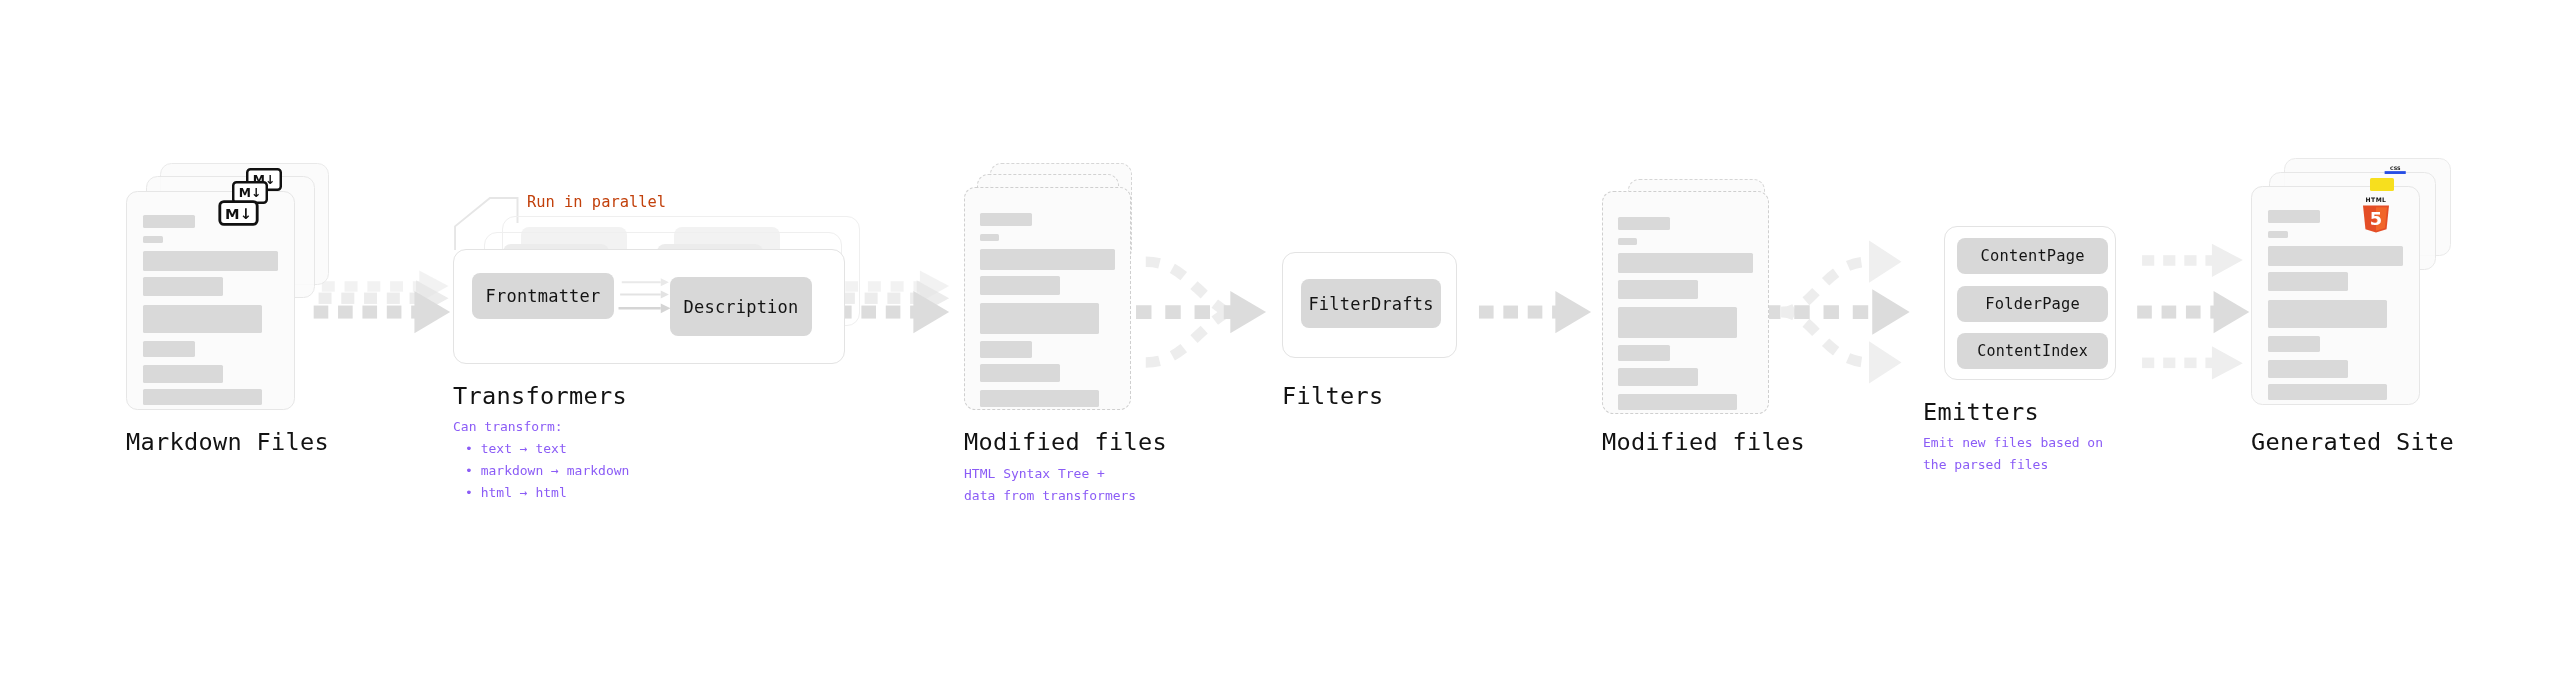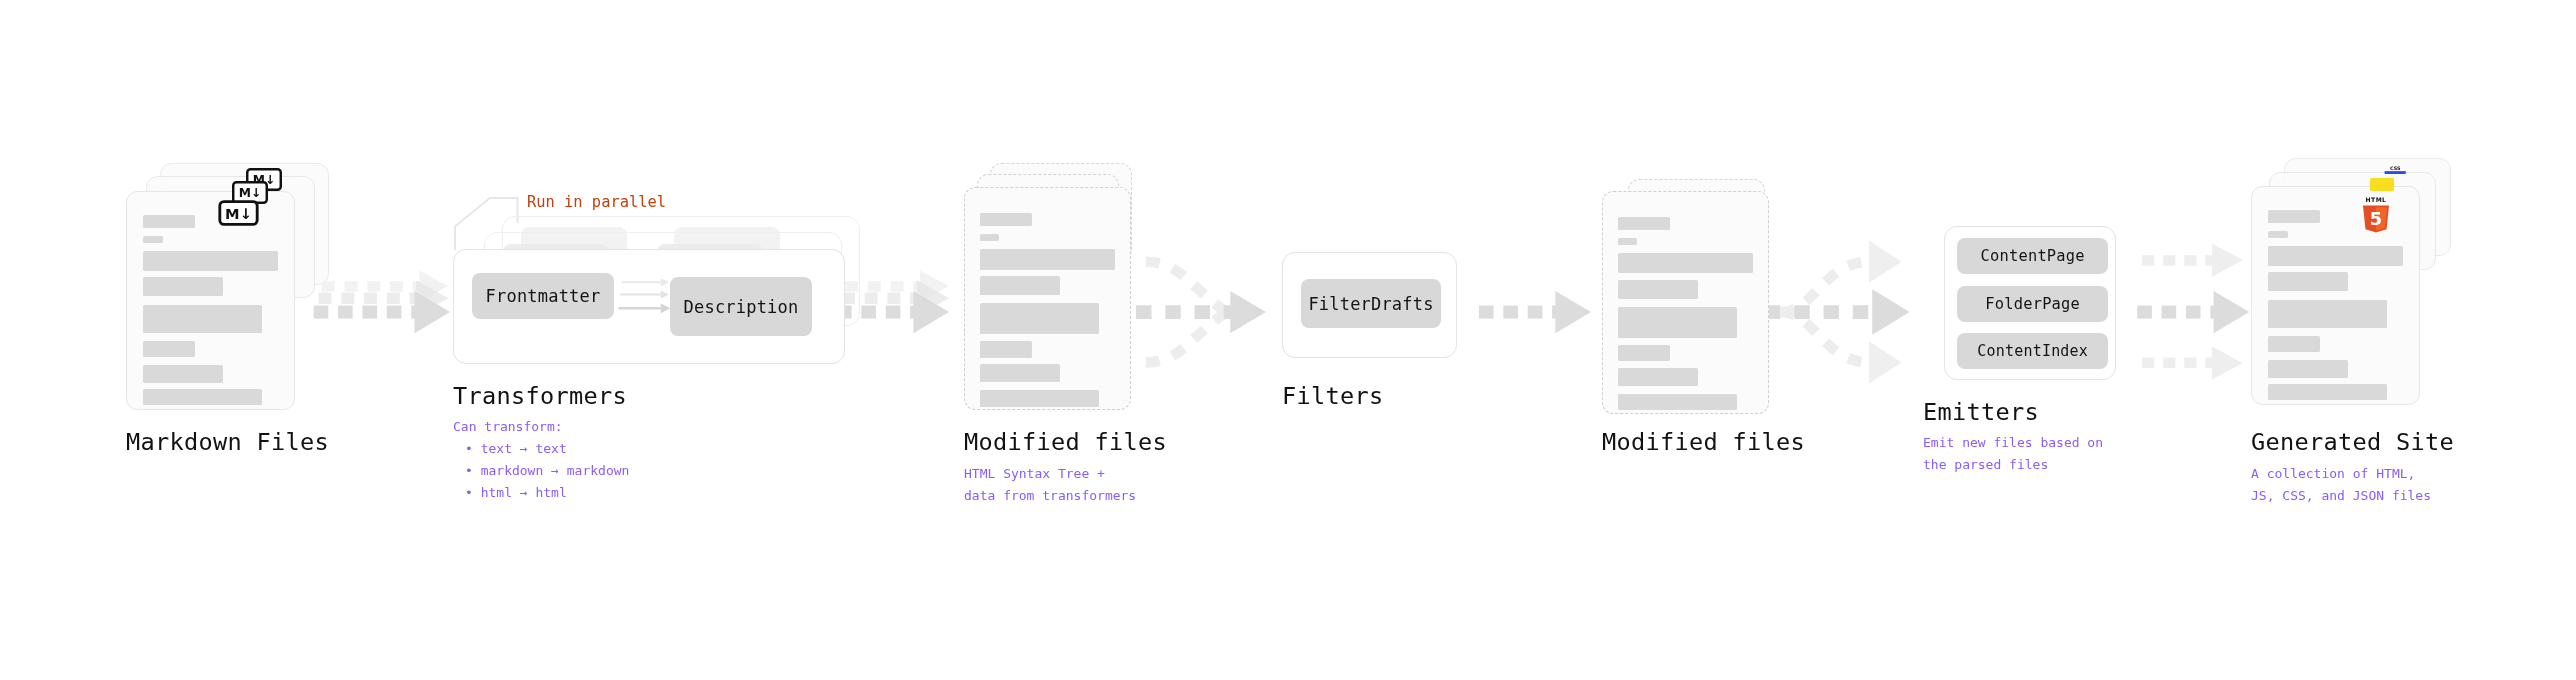--- a/index.html
+++ b/index.html
@@ -322,17 +322,15 @@
     <div class="jsbadge" style="left:119px;top:20.3px;width:24.4px;height:13px;"></div>
 
     <svg class="htmlbadge" style="left:107px;top:37px;width:36px;height:39px;" viewBox="0 0 44 48">
       <text x="22" y="9" font-family="DejaVu Sans, sans-serif" font-size="7.5" font-weight="bold" text-anchor="middle" fill="#111" letter-spacing="0.5">HTML</text>
       <path d="M6,13 L38,13 L35,42 L22,46 L9,42 Z" fill="#e44d26"></path>
       <path d="M22,15 L35.6,15 L33,40.6 L22,44 Z" fill="#f16529"></path>
       <text x="22" y="37" font-family="DejaVu Sans, sans-serif" font-size="22" font-weight="bold" text-anchor="middle" fill="#ffffff">5</text>
     </svg>
   </div>
   <div class="title" style="left:2251px;top:428px;">Generated Site</div>
-  <div class="sub" style="left:2251px;top:463px;">A collection of HTML,
-JS, CSS, and JSON files</div>
 
 </div>
 
 
 </body></html>

